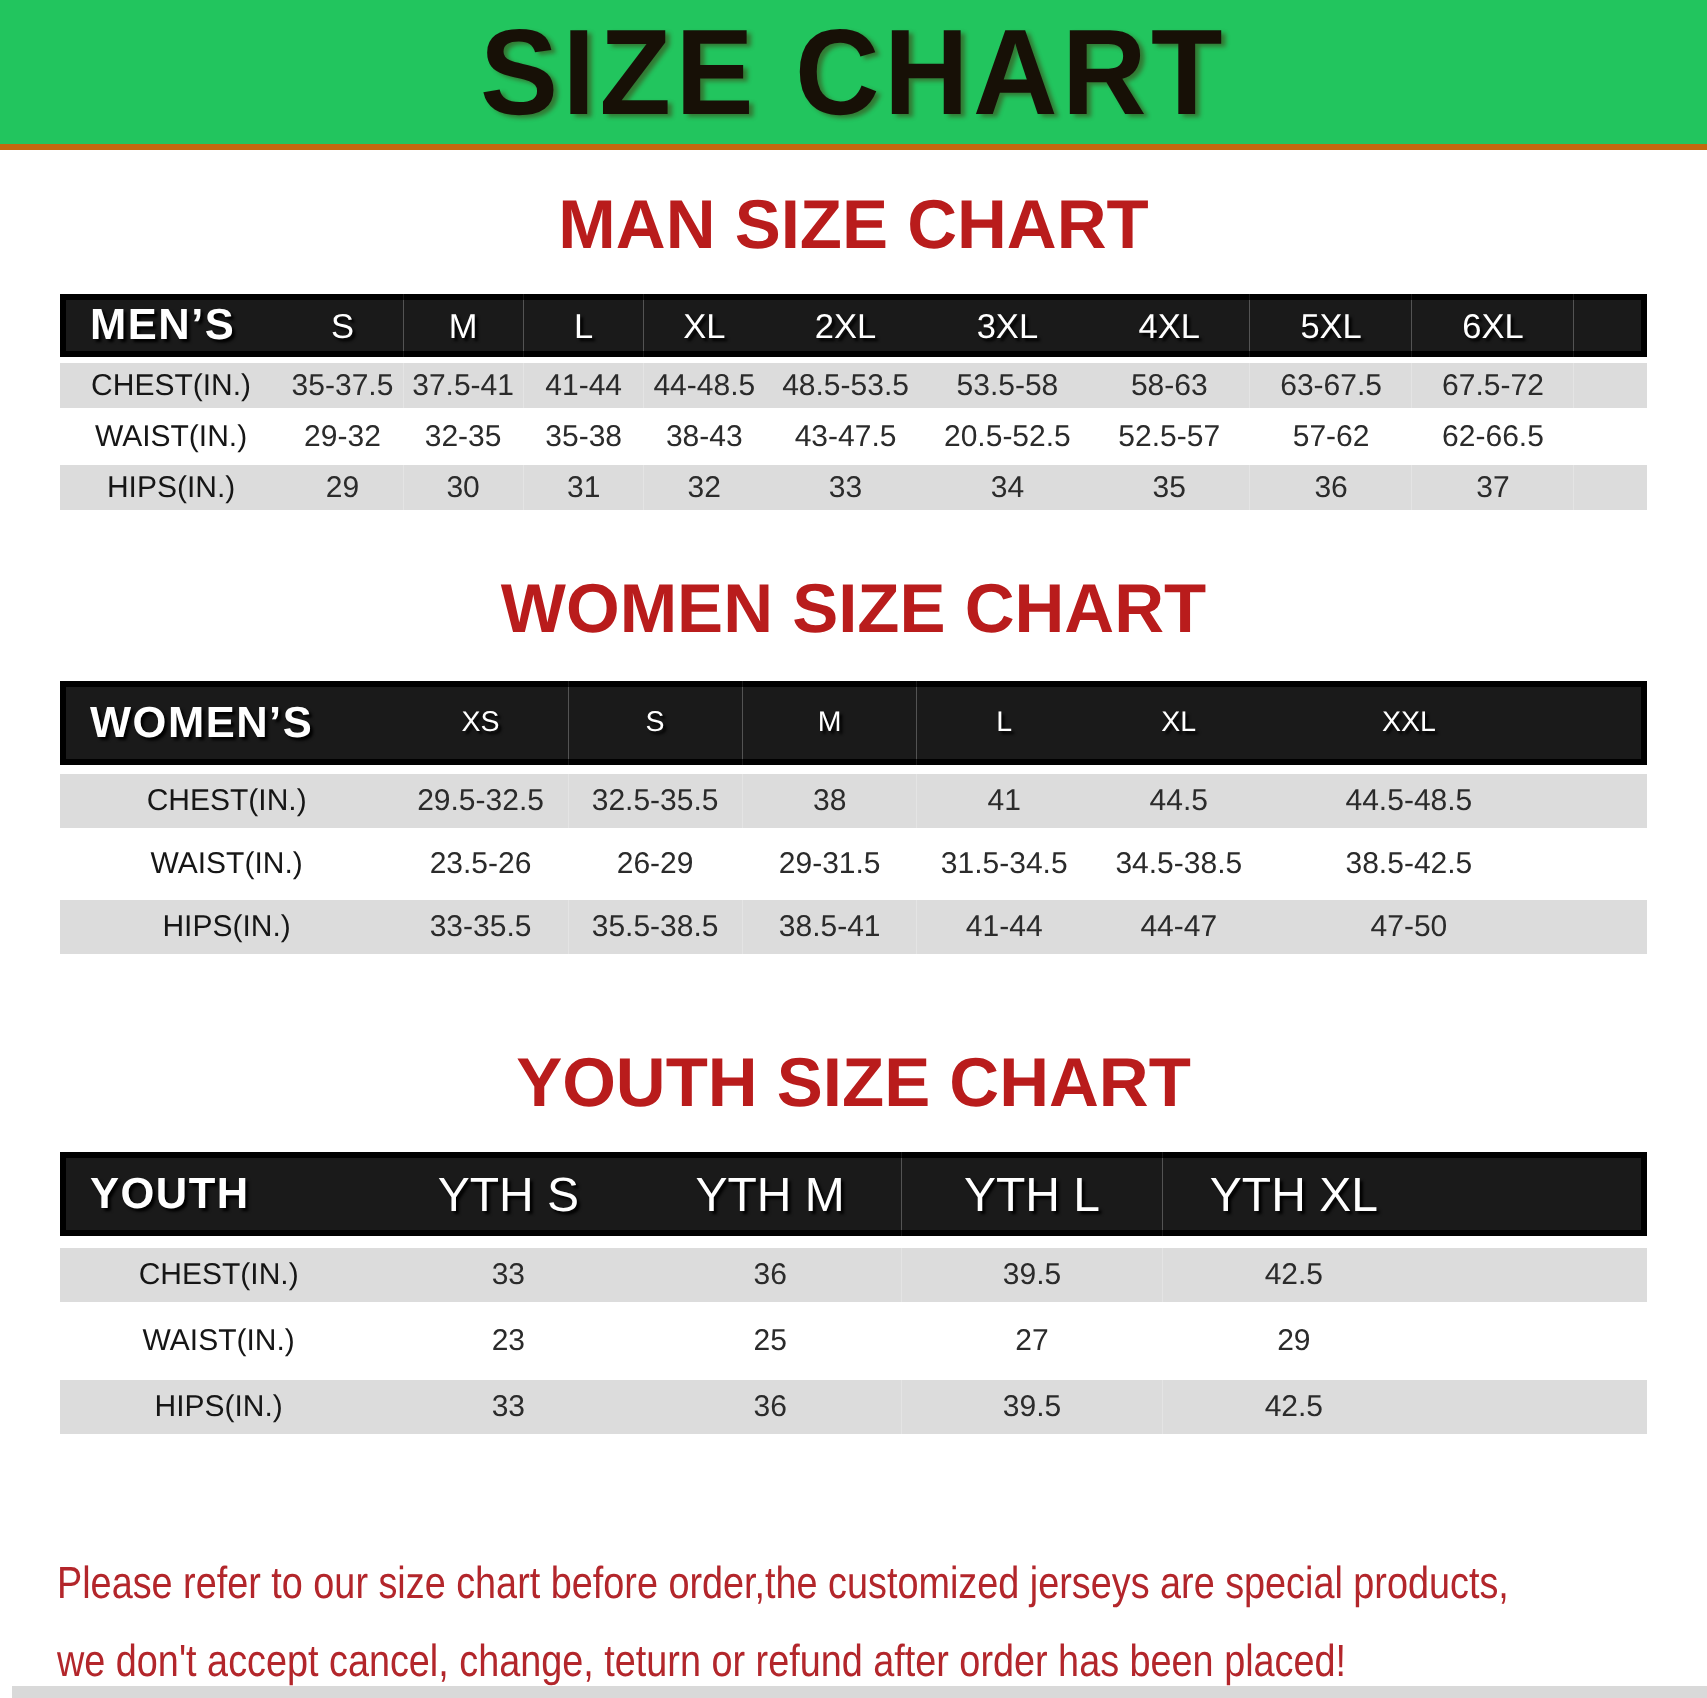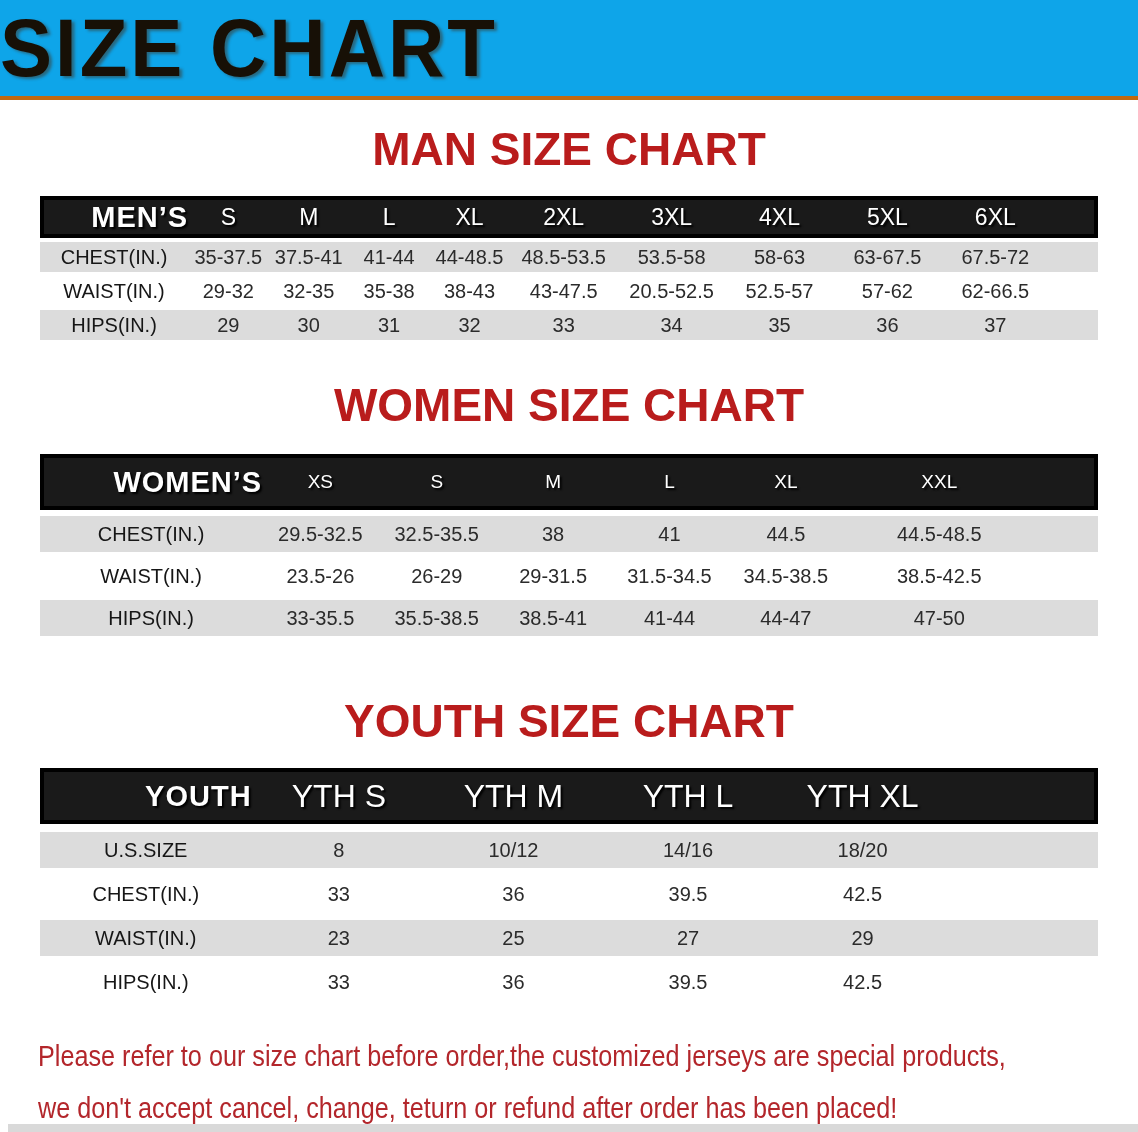--- a/index.html
+++ b/index.html
@@ -5,22 +5,22 @@
   * { margin:0; padding:0; box-sizing:border-box; }
   html,body { background:#ffffff; }
   body {
     width:1138px; height:1132px; position:relative; overflow:hidden;
     font-family:"Liberation Sans","DejaVu Sans",sans-serif;
   }
 
   
   .banner {
     position:absolute; top:0; left:0; width:1138px; height:100px;
-    background:#0ea5e9; border-bottom:4px solid #C2690F;
-    display:flex; align-items:center; 
+    background:#22c55e; border-bottom:4px solid #C2690F;
+    display:flex; align-items:center; justify-content:center;
   }
   .banner-title {
     font-size:78px; font-weight:bold; color:#171006; letter-spacing:3px;
     transform:scaleY(1.04); text-shadow:3px 2px 3px rgba(70,30,0,0.45);
     white-space:nowrap;
   }
 
   
   .section-heading {
     position:absolute; left:0; width:1138px; text-align:center;
@@ -46,21 +46,21 @@
     border-top:4px solid #000; border-bottom:4px solid #000;
     text-shadow:2px 2px 2px #000;
   }
   thead th:first-child { border-left:4px solid #000; }
   thead th:last-child  { border-right:4px solid #000; }
   #t-men   thead th { height:42px; font-size:23px; }
   #t-women thead th { height:56px; font-size:19px; }
   #t-youth thead th { height:56px; font-size:32px; }
 
   th.corner {
-    text-align:right; padding-left:16px;
+    text-align:left; padding-left:16px;
     font-weight:bold; font-size:29px !important; letter-spacing:1px;
   }
 
   tbody td {
     text-align:center; vertical-align:middle;
     color:#2b2b2b; background:#ffffff;
   }
   #t-men   tbody td { height:30px; font-size:20px; }
   #t-women tbody td { height:36px; font-size:20px; }
   #t-youth tbody td { height:36px; font-size:20px; }
@@ -237,28 +237,20 @@
       <th class="corner">YOUTH</th>
       <th>YTH S</th>
       <th>YTH M</th>
       <th>YTH L</th>
       <th>YTH XL</th>
       <th></th>
     </tr>
   </thead>
   <tbody>
     <tr>
-      <td class="row-label">U.S.SIZE</td>
-      <td>8</td>
-      <td>10/12</td>
-      <td>14/16</td>
-      <td>18/20</td>
-      <td></td>
-    </tr>
-    <tr>
       <td class="row-label">CHEST(IN.)</td>
       <td>33</td>
       <td>36</td>
       <td>39.5</td>
       <td>42.5</td>
       <td></td>
     </tr>
     <tr>
       <td class="row-label">WAIST(IN.)</td>
       <td>23</td>

